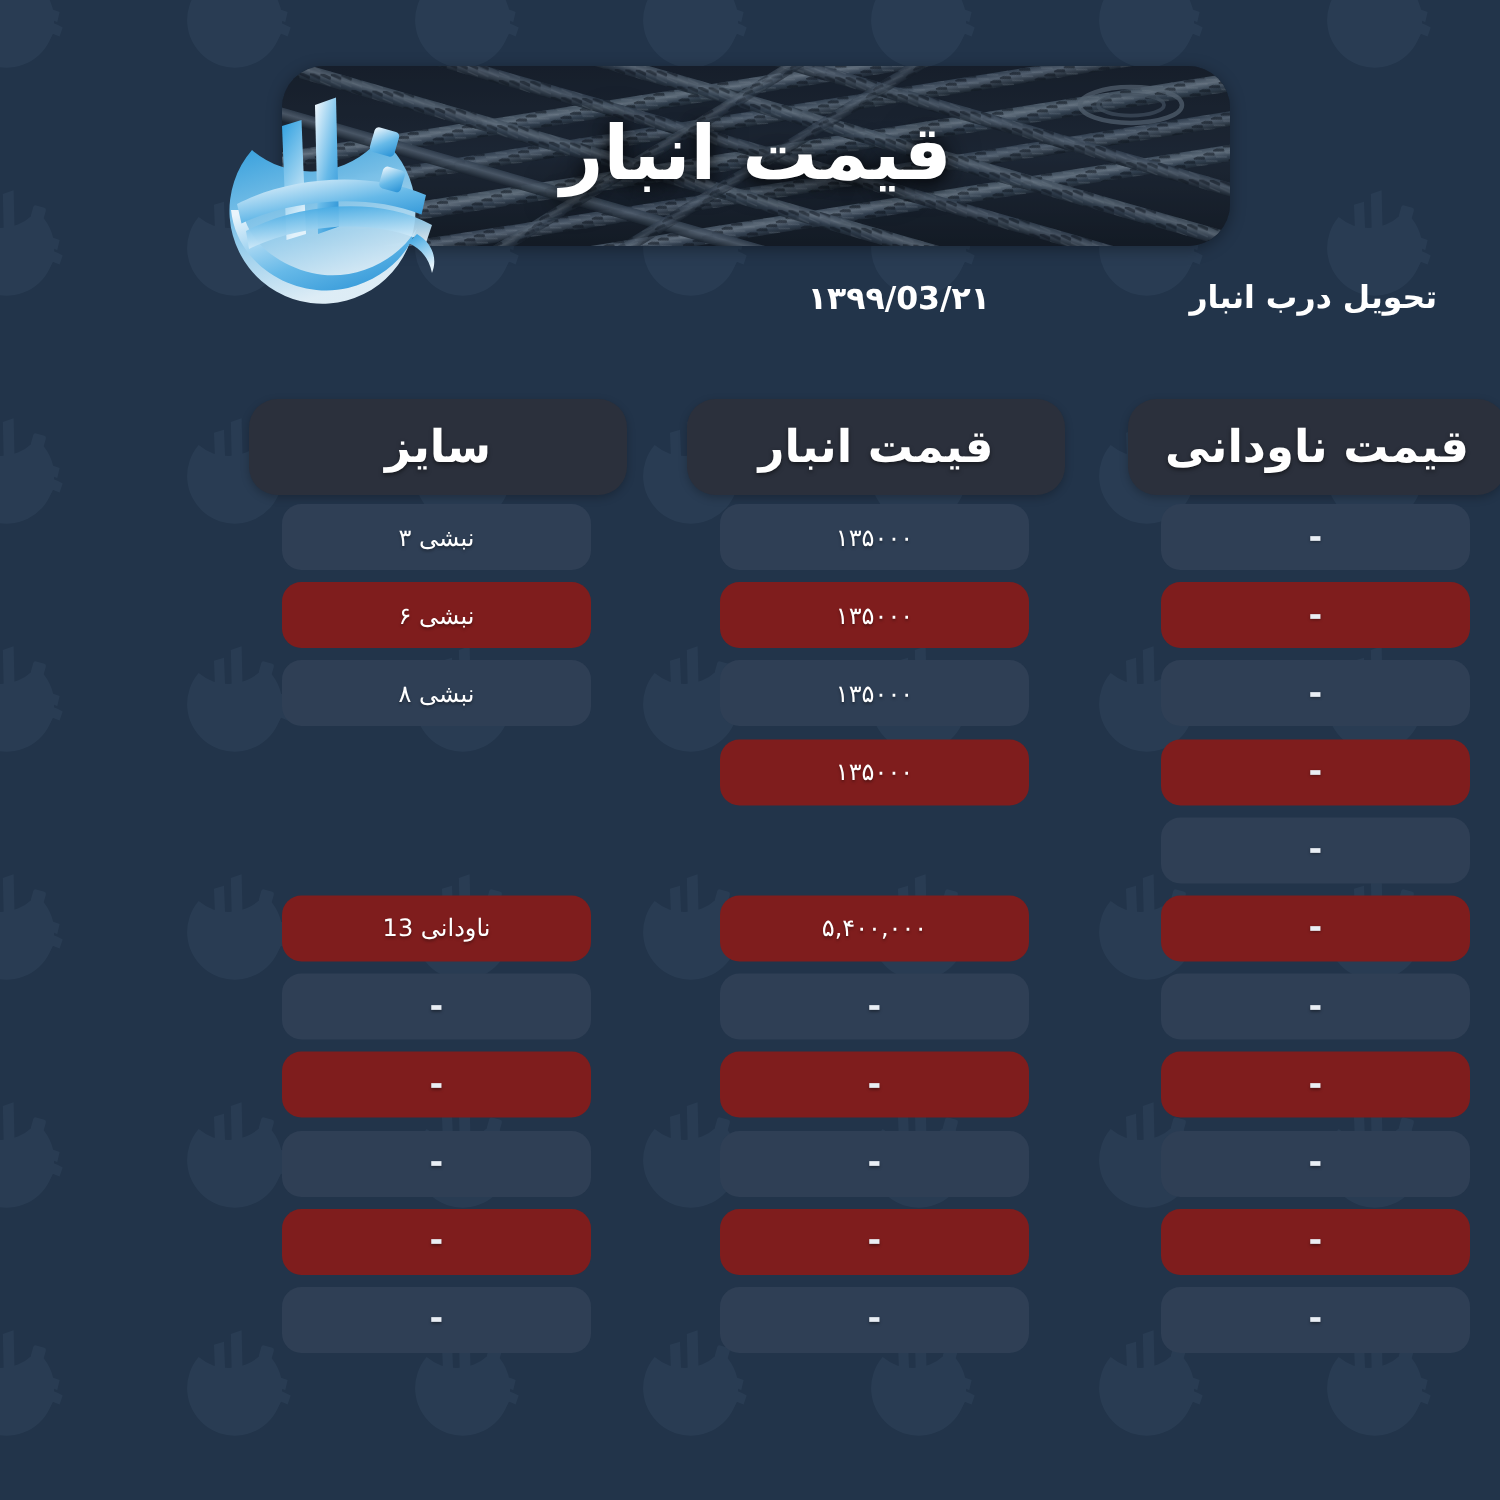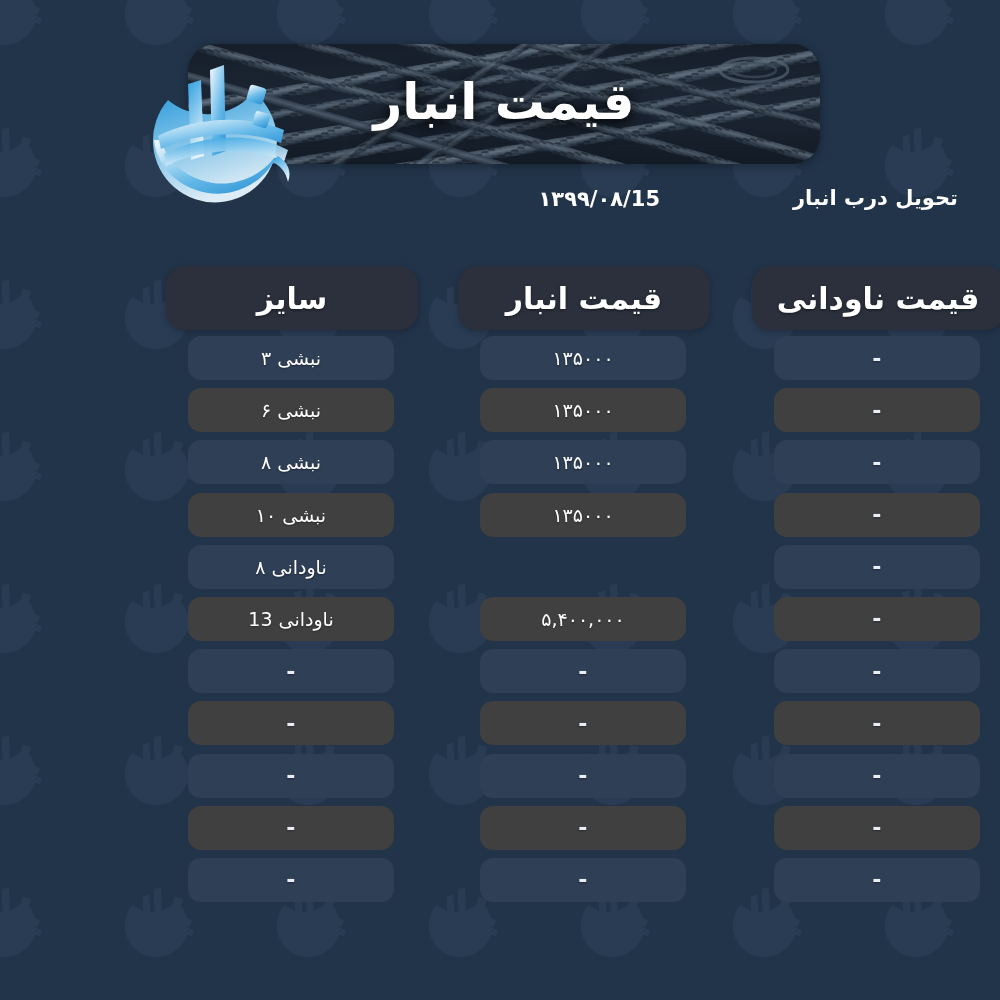--- a/index.html
+++ b/index.html
@@ -134,31 +134,31 @@
 
   .cell {
     position: absolute;
     top: 2px;
     height: 44px;
     border-radius: 13px;
     display: flex;
     align-items: center;
     justify-content: center;
     color: #ffffff;
-    font-size: 19px;
+    font-size: 16px;
     font-weight: 400;
     letter-spacing: 0.3px;
     text-shadow: 0 1px 2px rgba(0,0,0,0.35);
   }
   .cell.c-size    { right: 690px; width: 206px; }
   .cell.c-store   { right: 398px; width: 206px; }
   .cell.c-factory { right: 104px; width: 206px; }
 
   .trow.odd  .cell { background: #2f3f55; }
-  .trow.even .cell { background: #404040; }
+  .trow.even .cell { background: #7f1d1d; }
 
   .cell.dash { color: #e9eef4; font-size: 22px; font-weight: 600; }
 
   
   .hcell {
     position: absolute;
     top: 8px;
     height: 64px;
     border-radius: 19px;
     background: #2b303c;
@@ -969,21 +969,21 @@
         <rect x="120" y="46" width="17" height="17" rx="3" transform="rotate(16 128 54)" fill="url(#lg2)"></rect>
         <rect x="126" y="72" width="15" height="15" rx="3" transform="rotate(16 133 79)" fill="url(#lg2)"></rect>
 
         <path d="M150 116 c10 6 14 16 10 26 c-2 -10 -8 -17 -16 -20 z" fill="url(#lg)"></path>
       </svg>
     </div>
   </div>
 
   <div id="subheader">
     <div id="delivery-label">تحویل درب انبار</div>
-    <div id="date-label">۱۳۹۹/۰۸/15</div>
+    <div id="date-label">۱۳۹۹/03/۲۱</div>
   </div>
 
   <div id="table">
 
     <div class="trow" id="header-cells">
       <div class="hcell c-size">سایز</div>
       <div class="hcell c-store">قیمت انبار</div>
       <div class="hcell c-factory">قیمت ناودانی</div>
     </div>
 
@@ -997,26 +997,24 @@
           <div class="cell c-size">نبشی ۶</div>
           <div class="cell c-store">۱۳۵۰۰۰</div>
           <div class="cell c-factory dash">-</div>
         </div>
         <div class="trow odd">
           <div class="cell c-size">نبشی ۸</div>
           <div class="cell c-store">۱۳۵۰۰۰</div>
           <div class="cell c-factory dash">-</div>
         </div>
         <div class="trow even">
-          <div class="cell c-size">نبشی ۱۰</div>
           <div class="cell c-store">۱۳۵۰۰۰</div>
           <div class="cell c-factory dash">-</div>
         </div>
         <div class="trow odd">
-          <div class="cell c-size">ناودانی ۸</div>
           <div class="cell c-factory dash">-</div>
         </div>
         <div class="trow even">
           <div class="cell c-size">ناودانی 13</div>
           <div class="cell c-store">۵,۴۰۰,۰۰۰</div>
           <div class="cell c-factory dash">-</div>
         </div>
         <div class="trow odd">
           <div class="cell c-size dash">-</div>
           <div class="cell c-store dash">-</div>

